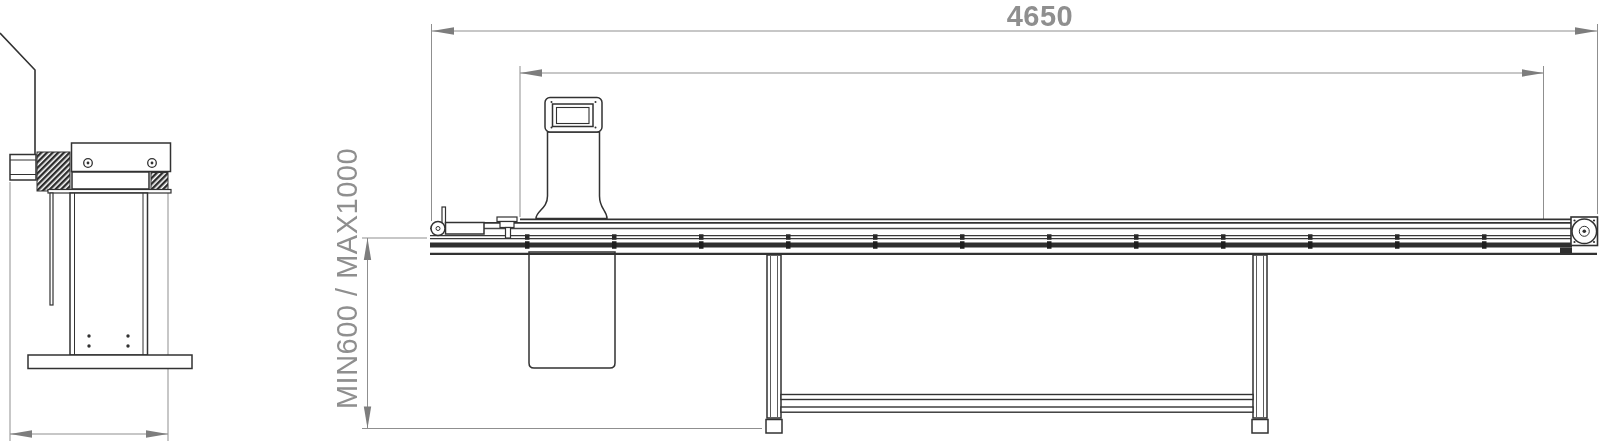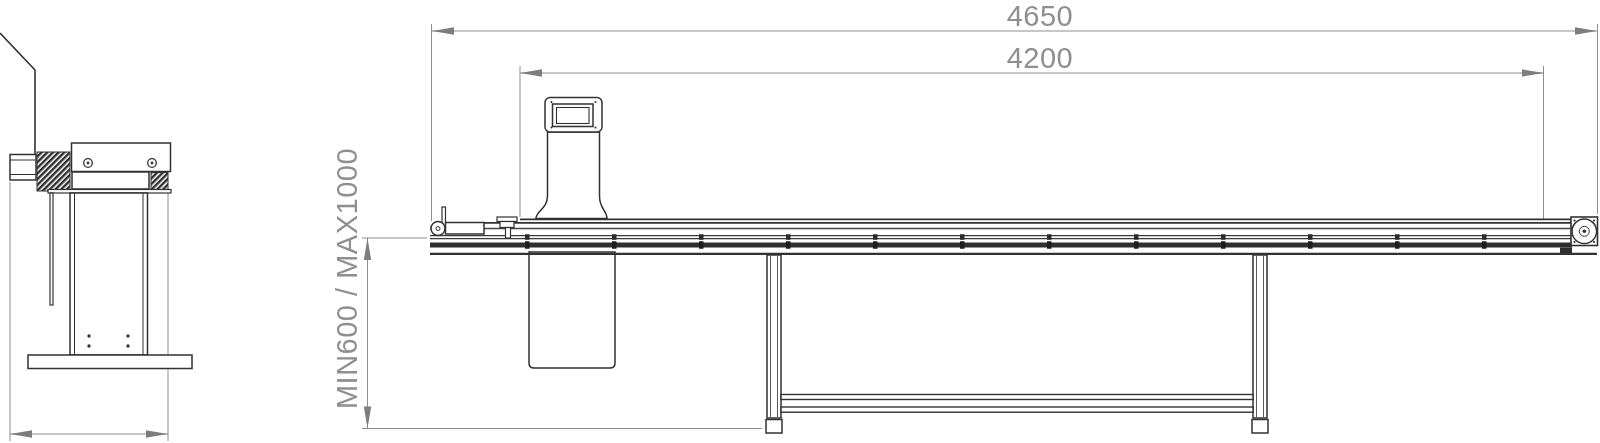--- a/index.html
+++ b/index.html
@@ -6,21 +6,21 @@
   #canvas{
     position:relative;width:1600px;height:443px;background:#ffffff;overflow:hidden;
     font-family:"Liberation Sans", sans-serif;
   }
   #linework{position:absolute;left:0;top:0;}
   .dim-text{
     position:absolute;color:#8f8f8f;font-size:29px;font-weight:400;
     letter-spacing:0.5px;white-space:nowrap;line-height:31px;
     font-family:"Liberation Sans", sans-serif;
   }
-  .dim-text.center{text-align:center;}
+  .dim-text.center{text-align:center;font-weight:bold;}
   #label-min-max{
     left:197px;top:263px;width:300px;height:31px;
     transform:rotate(-90deg);transform-origin:50% 50%;text-align:center;
   }
   #label-4650{left:960px;top:1px;width:160px;}
   #label-4200{left:960px;top:43px;width:160px;}
   #label-500{left:40px;top:401px;width:100px;}
 </style>
 </head>
 <body>
@@ -155,16 +155,15 @@
         <circle cx="89" cy="336" r="1.7"></circle>
         <circle cx="89" cy="346" r="1.7"></circle>
         <circle cx="128" cy="336" r="1.7"></circle>
         <circle cx="128" cy="346" r="1.7"></circle>
       </g>
       <rect x="28" y="355" width="164" height="13.5" fill="#ffffff" stroke-width="1.5"></rect>
     </g>
   </svg>
 
   <div id="label-4650" class="dim-text center">4650</div>
-  <div id="label-4200" class="dim-text center">4200</div>
   <div id="label-min-max" class="dim-text">MIN600 / MAX1000</div>
 
 </div>
 
 </body></html>

